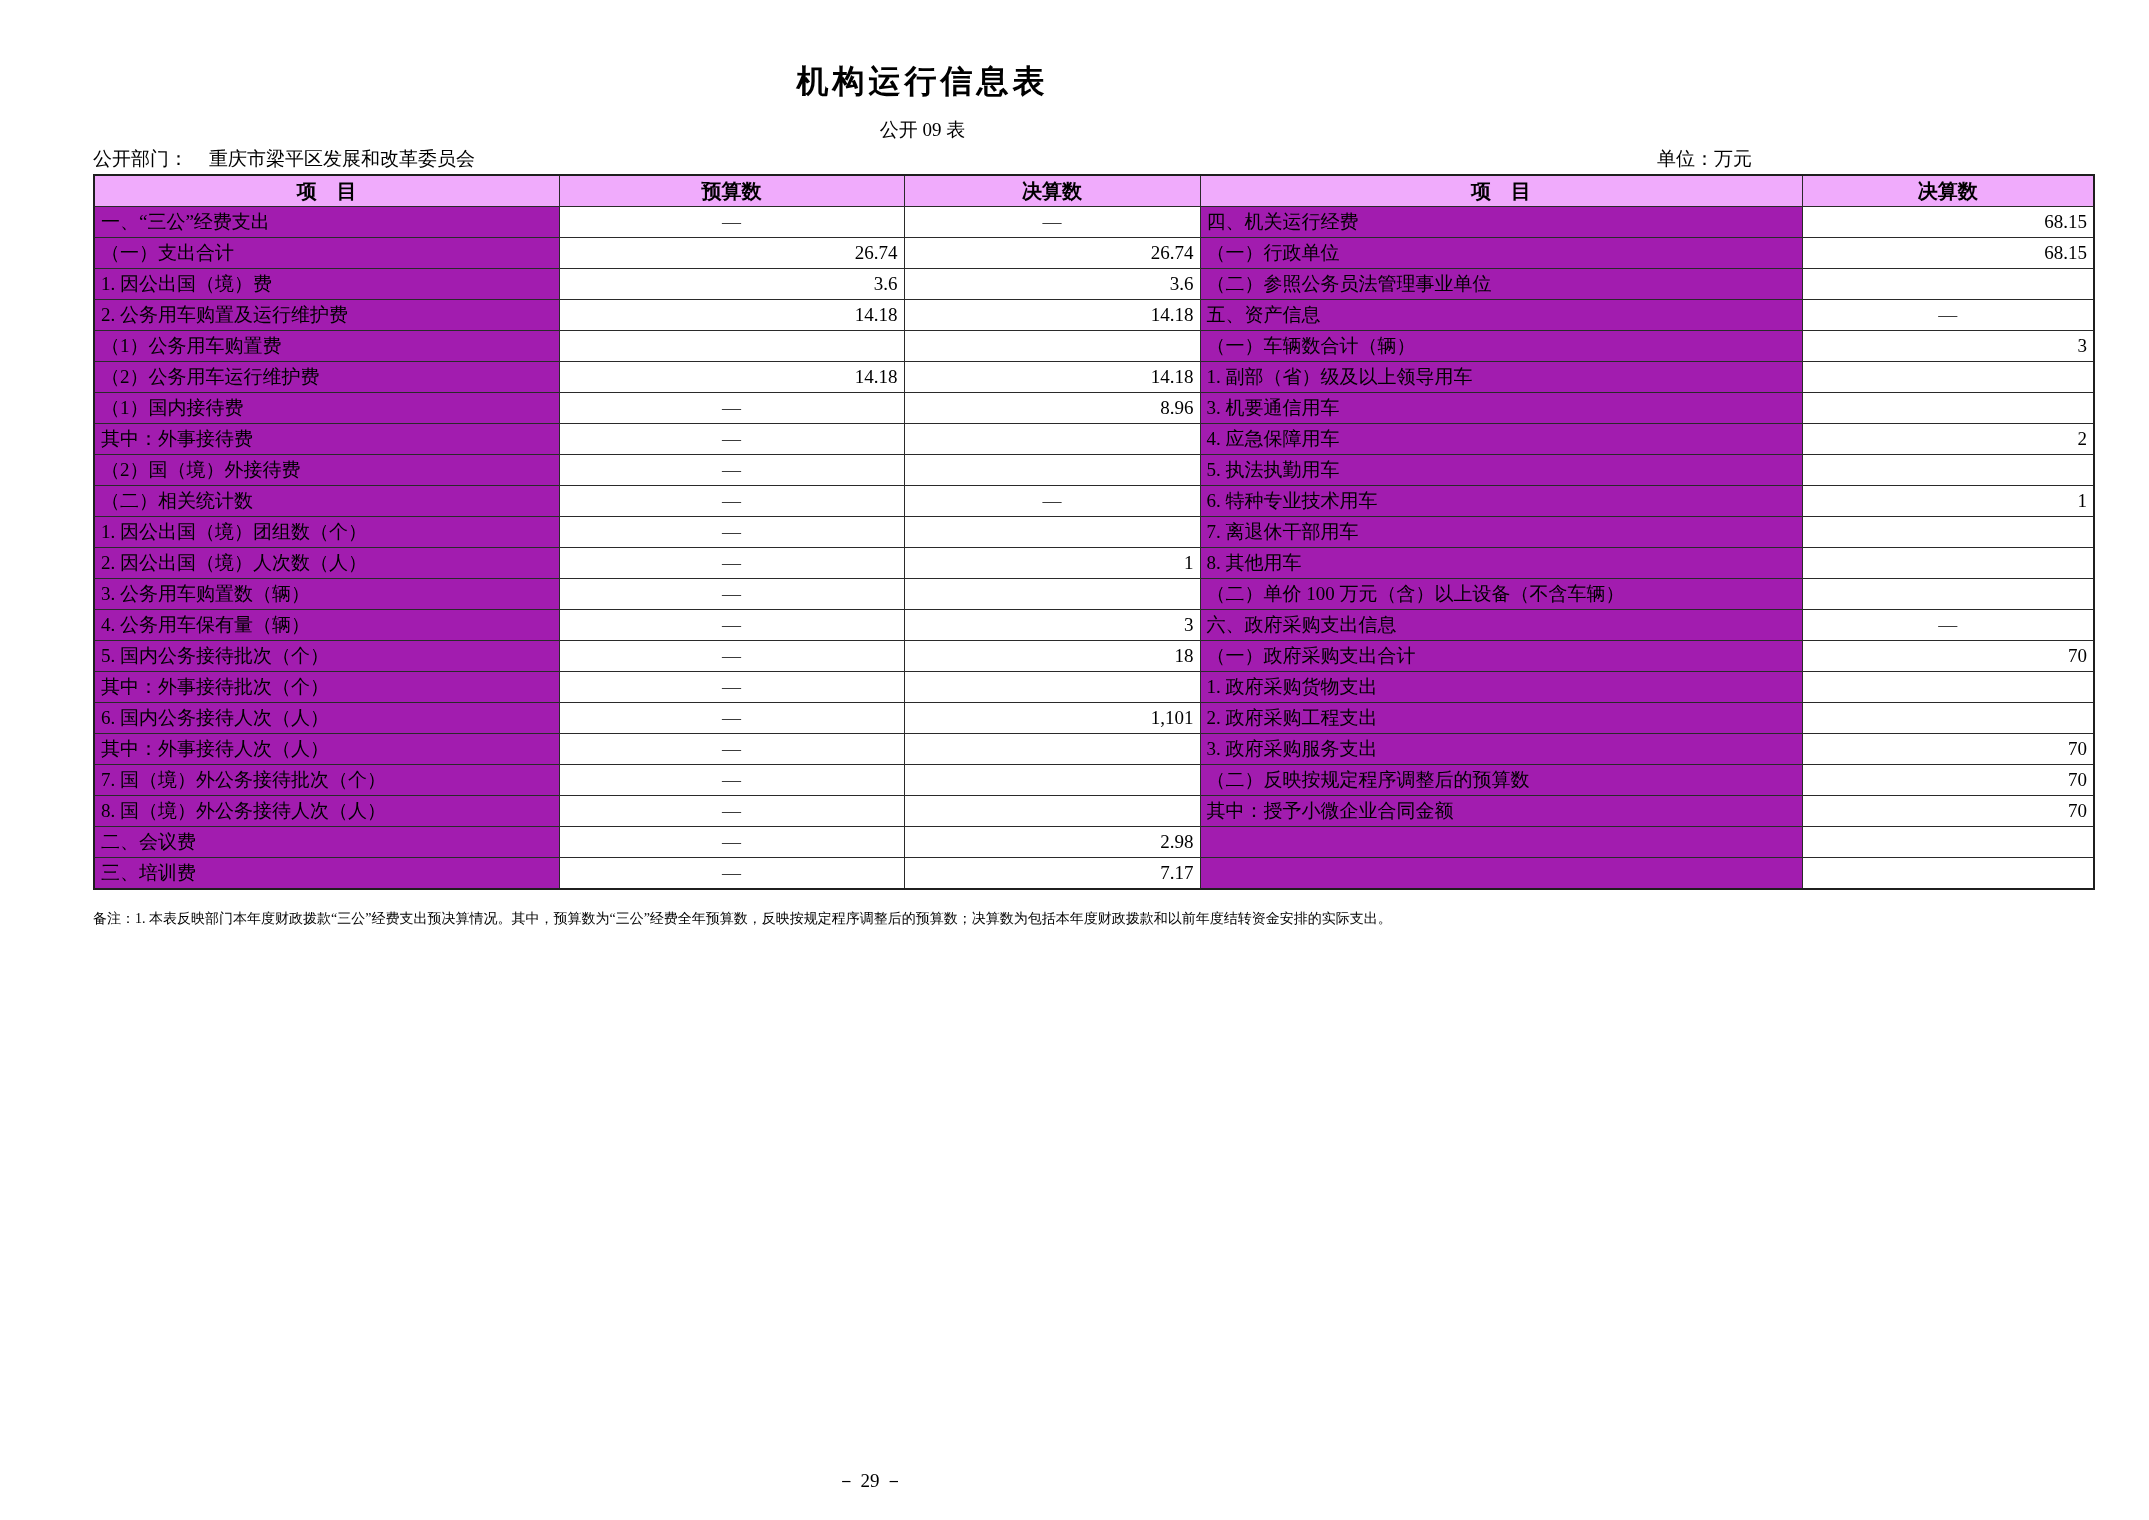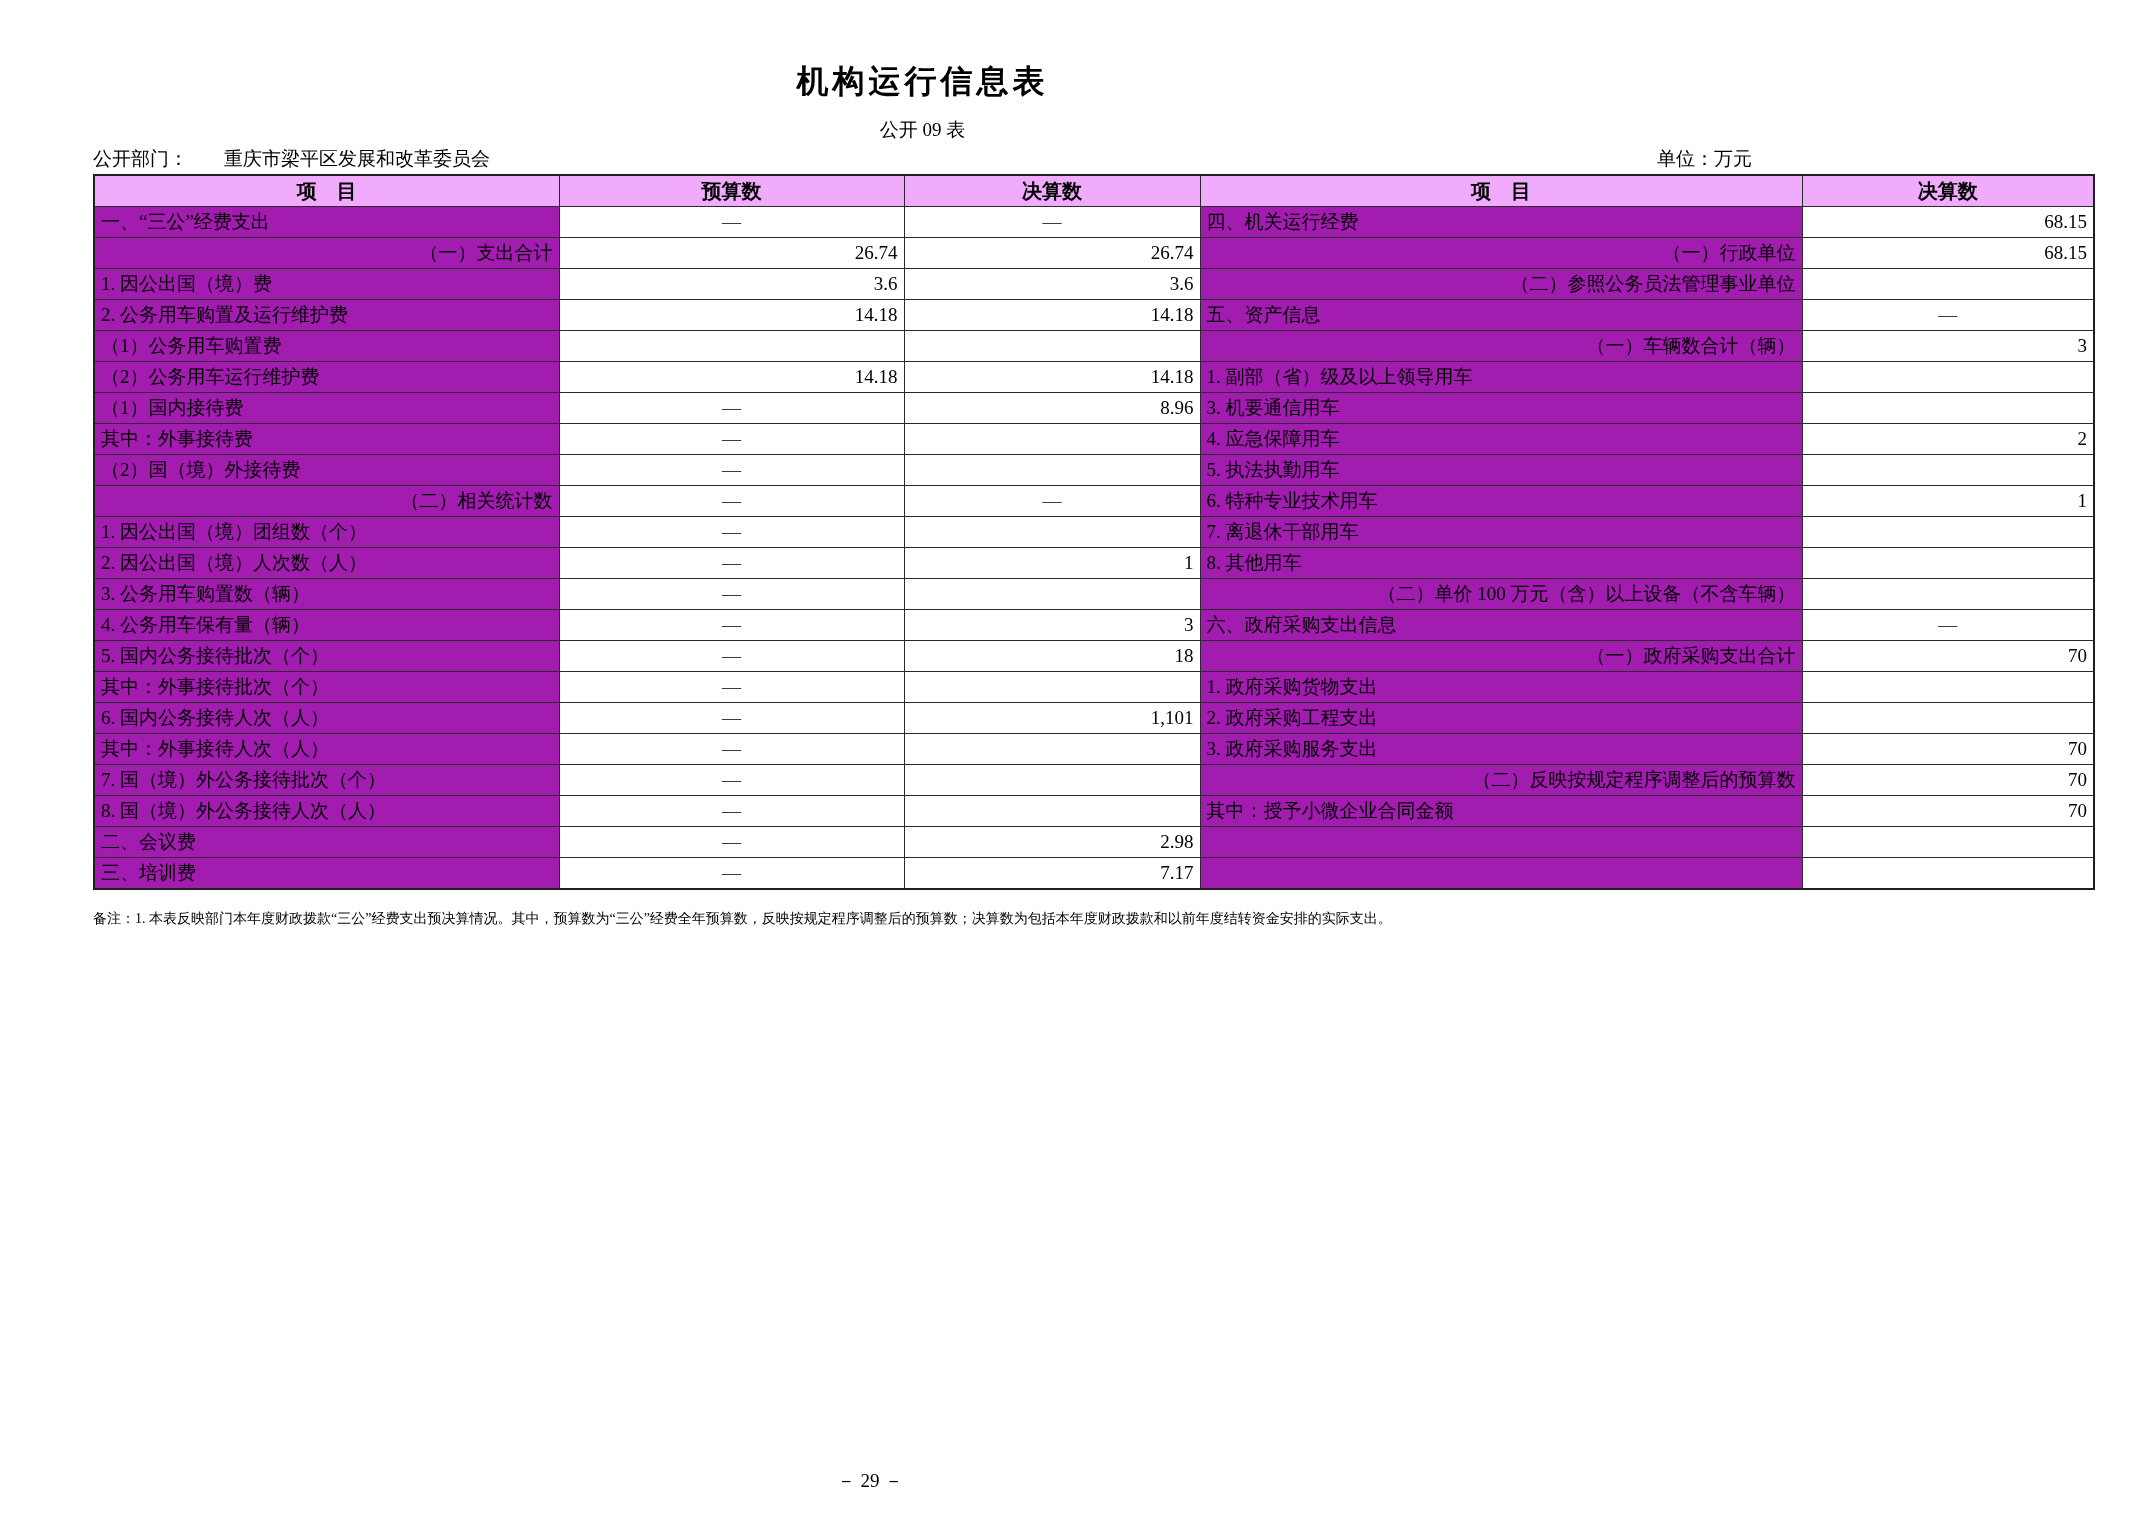--- a/index.html
+++ b/index.html
@@ -14,39 +14,39 @@
     font-size:32px;font-weight:bold;letter-spacing:4px;
   }
   .form-code{
     margin-top:14px;text-align:center;font-size:19px;line-height:24px;
   }
   .meta-row{
     margin-top:4px;margin-bottom:2px;display:flex;
     justify-content:space-between;align-items:flex-end;
     font-size:19px;line-height:26px;
   }
-  .dept-value{margin-left:36px;}
+  .dept-value{margin-left:21px;}
   table.info{
     border-collapse:collapse;table-layout:fixed;width:2000px;
     border:2px solid #1f1f1f;
   }
   table.info th,table.info td{
     border:1px solid #2a2a2a;height:30px;padding:0 6px;
     font-size:19px;line-height:30px;white-space:nowrap;overflow:hidden;
     box-sizing:border-box;
   }
   table.info thead th{
     background:#f0abfc;font-weight:bold;text-align:center;font-size:20px;
   }
   td.label{background:#a21caf;text-align:left;}
   td.val{background:#ffffff;text-align:right;font-size:19px;}
   td.val.dash{text-align:center;color:#333;}
   
   td.ind0{padding-left:4px;}
-  td.ind1{padding-left:30px;text-align:right;}
+  td.ind1{padding-left:30px;}
   td.ind2{padding-left:52px;}
   td.ind2b{padding-left:67px;}
   td.ind3{padding-left:112px;}
   td.ind3r{padding-left:84px;}
   .note{
     margin-top:16px;font-size:14px;line-height:26px;
   }
   .page-number{
     position:absolute;left:0;top:1468px;width:1740px;
     text-align:center;font-size:19px;

